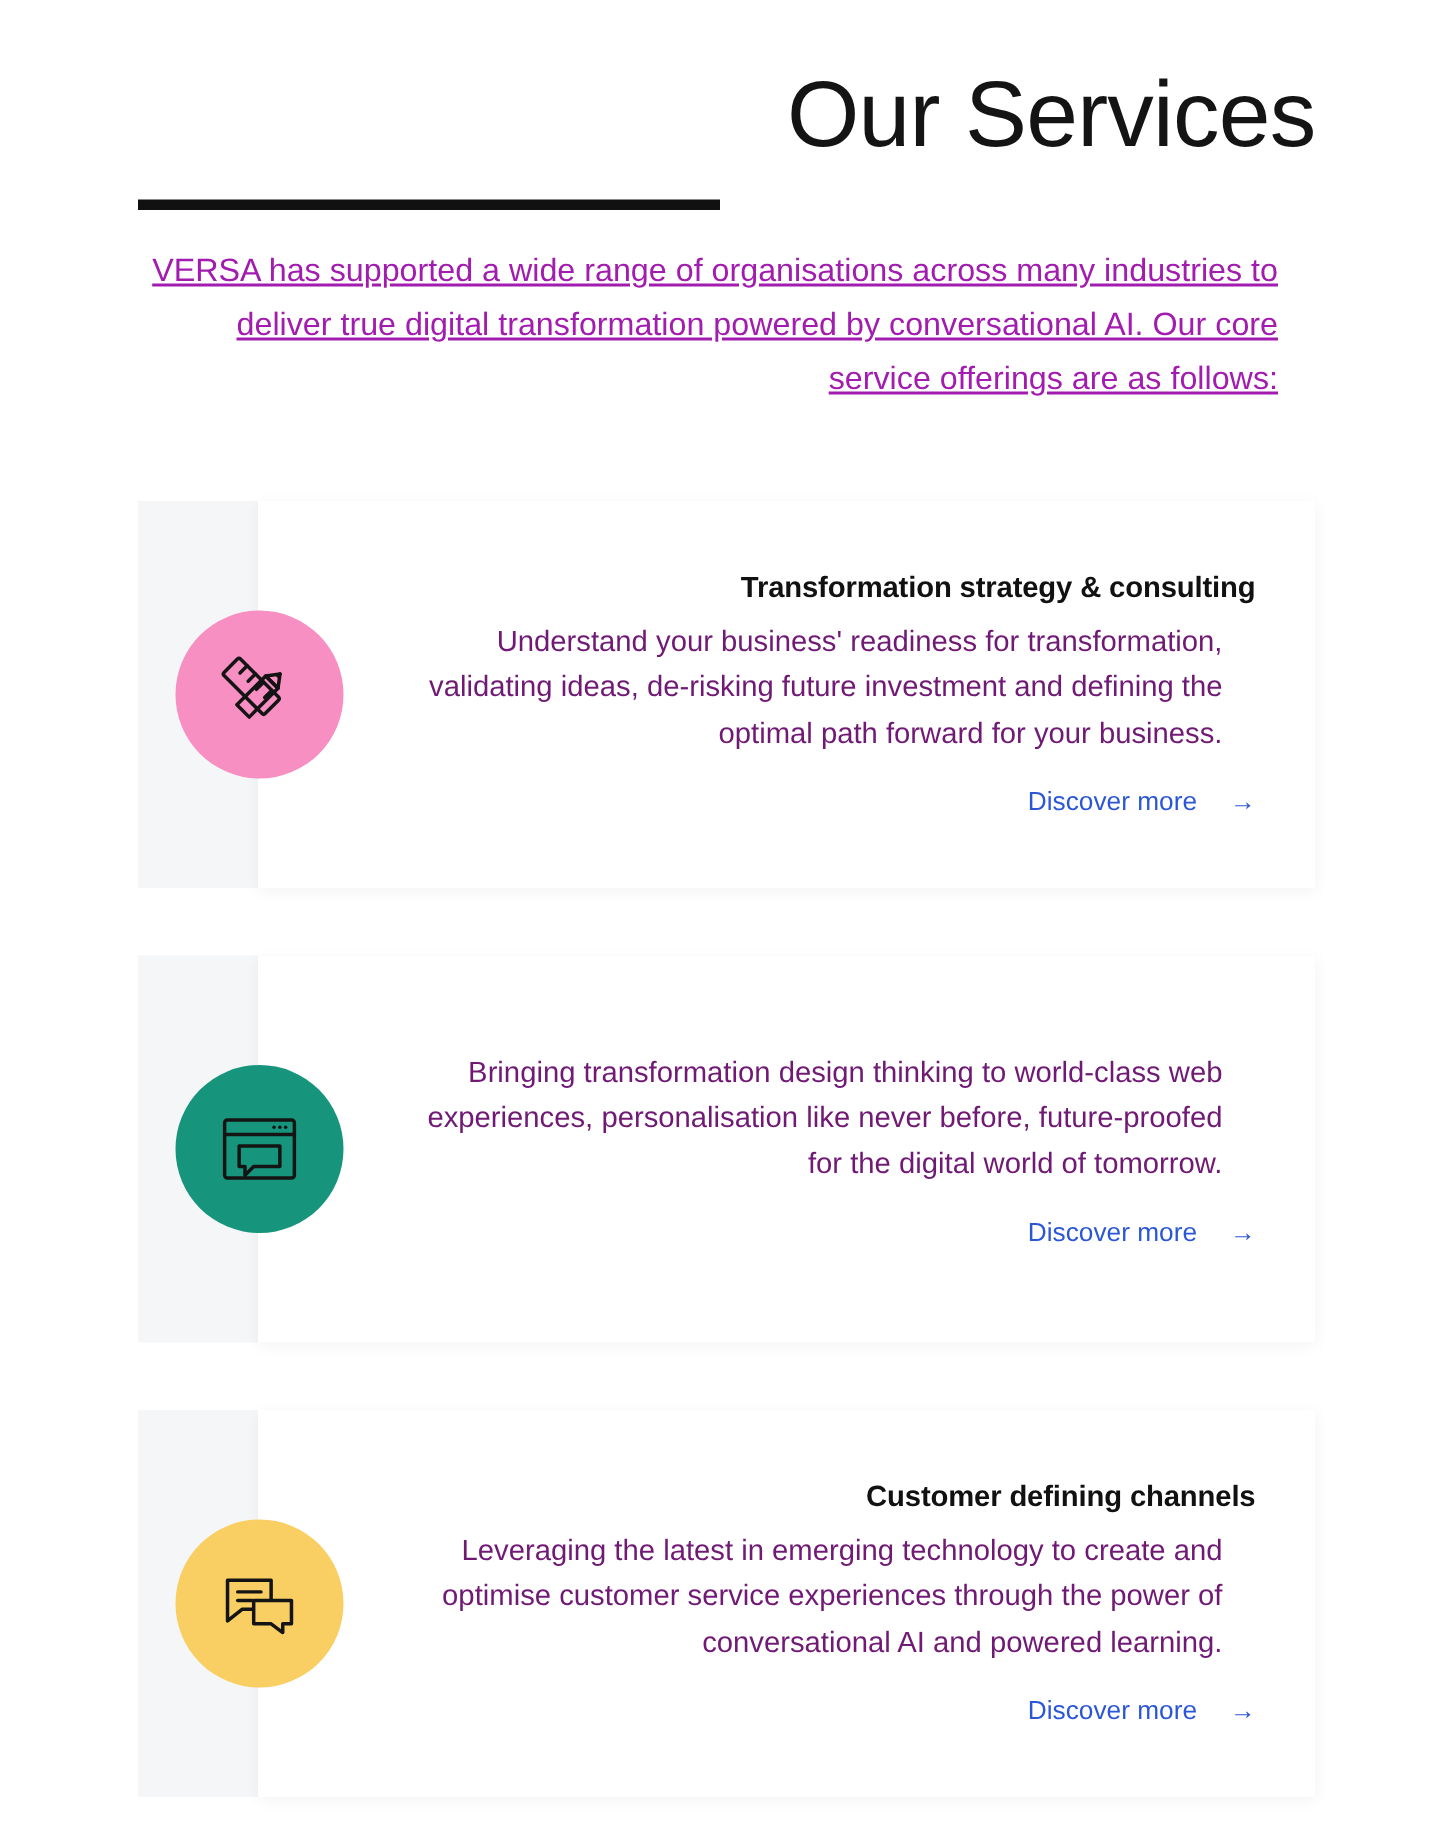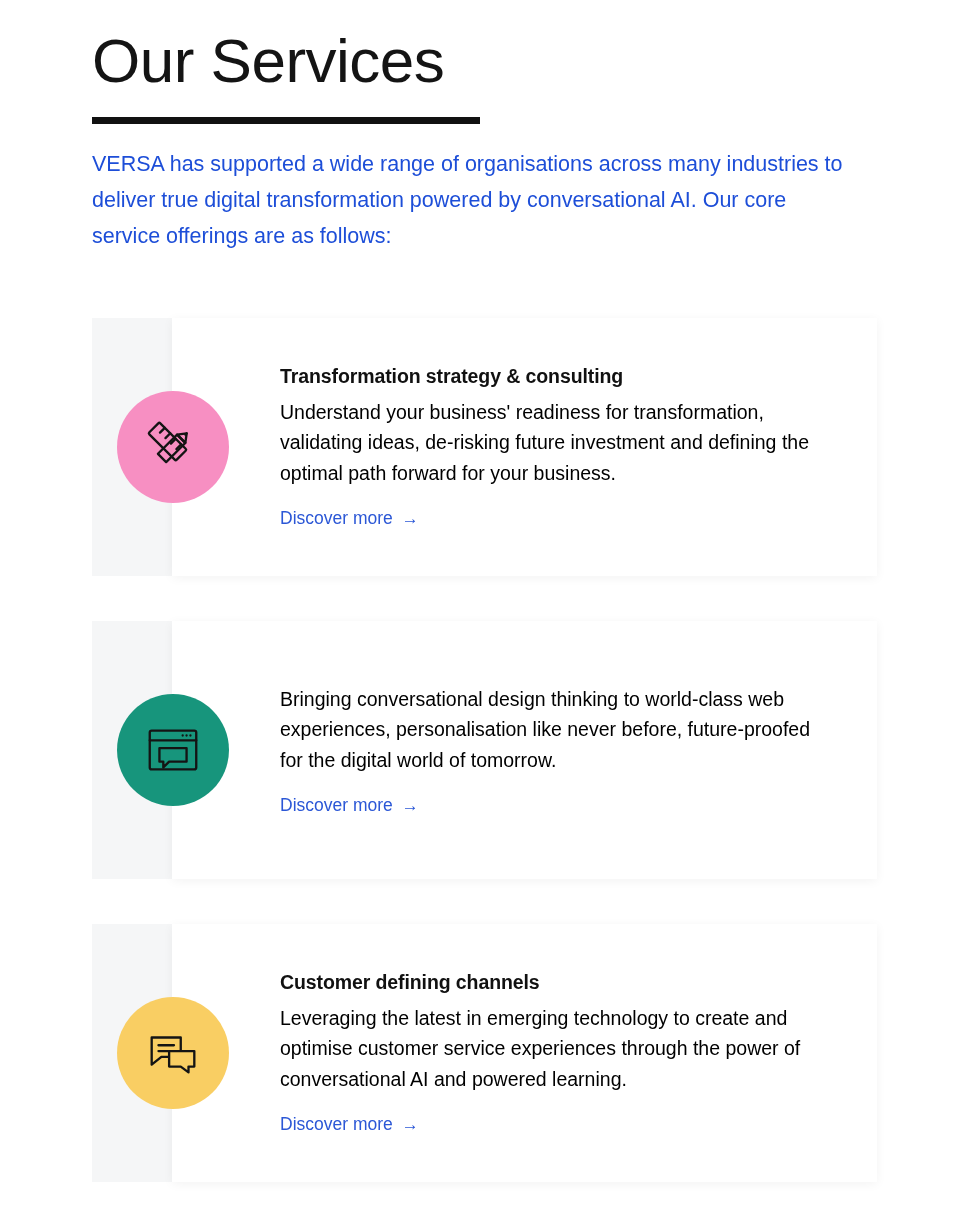--- a/index.html
+++ b/index.html
@@ -13,43 +13,45 @@
     -webkit-font-smoothing: antialiased;
   }
   .page {
     width: 969px;
     height: 1232px;
     position: relative;
     overflow: hidden;
     background: #ffffff;
   }
   .content {
-    padding: 0 92px;
+    padding: 16px 92px;
+    text-align: right;
   }
   .page-title {
     font-size: 62px;
     line-height: 1.05;
     font-weight: 400;
     color: #141414;
     letter-spacing: -0.5px;
     margin: 0;
     padding-top: 28px;
   }
   .title-rule {
     width: 388px;
     height: 7px;
     background: #111111;
     margin-top: 24px;
   }
   .intro {
     font-size: 21.5px;
     line-height: 1.68;
-    color: #1d4ed8;
+    color: #a21caf;
     font-weight: 400;
     max-width: 760px;
+    text-decoration: underline;
   }
   .cards {
     margin-top: 64px;
     display: flex;
     flex-direction: column;
     gap: 45px;
   }
   .card {
     position: relative;
     display: flex;
@@ -90,28 +92,28 @@
   .card-title {
     font-size: 19.5px;
     font-weight: 700;
     color: #111111;
     letter-spacing: -0.1px;
     margin: 0 0 9px 0;
   }
   .card-desc {
     font-size: 19.5px;
     line-height: 1.55;
-    color: #000000;
+    color: #701a75;
     margin: 0;
     max-width: 535px;
   }
   .card-link {
     display: inline-flex;
     align-items: center;
-    gap: 9px;
+    gap: 22px;
     margin-top: 20px;
     font-size: 17.5px;
     color: #2b57d6;
     text-decoration: none;
     cursor: pointer;
   }
   .card-link .arrow {
     font-size: 17px;
     line-height: 1;
     color: #2b57d6;
@@ -164,21 +166,21 @@
           <svg width="62" height="62" viewBox="0 0 64 64" fill="none" stroke="#141414" stroke-width="2.4" stroke-linecap="round" stroke-linejoin="round">
             <rect x="8" y="12" width="48" height="40" rx="2"></rect>
             <line x1="8" y1="22" x2="56" y2="22"></line>
             <circle cx="46" cy="17" r="1.2" fill="#141414" stroke="none"></circle>
             <circle cx="50" cy="17" r="1.2" fill="#141414" stroke="none"></circle>
             <circle cx="42" cy="17" r="1.2" fill="#141414" stroke="none"></circle>
             <path d="M18 30 h28 v14 h-18 l-6 6 v-6 h-4 z"></path>
           </svg>
         </div>
         <div class="card-text">
-          <p class="card-desc">Bringing conversational design thinking to world-class web experiences, personalisation like never before, future-proofed for the digital world of tomorrow.</p>
+          <p class="card-desc">Bringing transformation design thinking to world-class web experiences, personalisation like never before, future-proofed for the digital world of tomorrow.</p>
           <a class="card-link" href="#">
             <span>Discover more</span>
             <span class="arrow">→</span>
           </a>
         </div>
       </div>
 
       <div class="card">
         <div class="card-body-bg"></div>
         <div class="icon-wrap" style="background:#f9ce63;">

